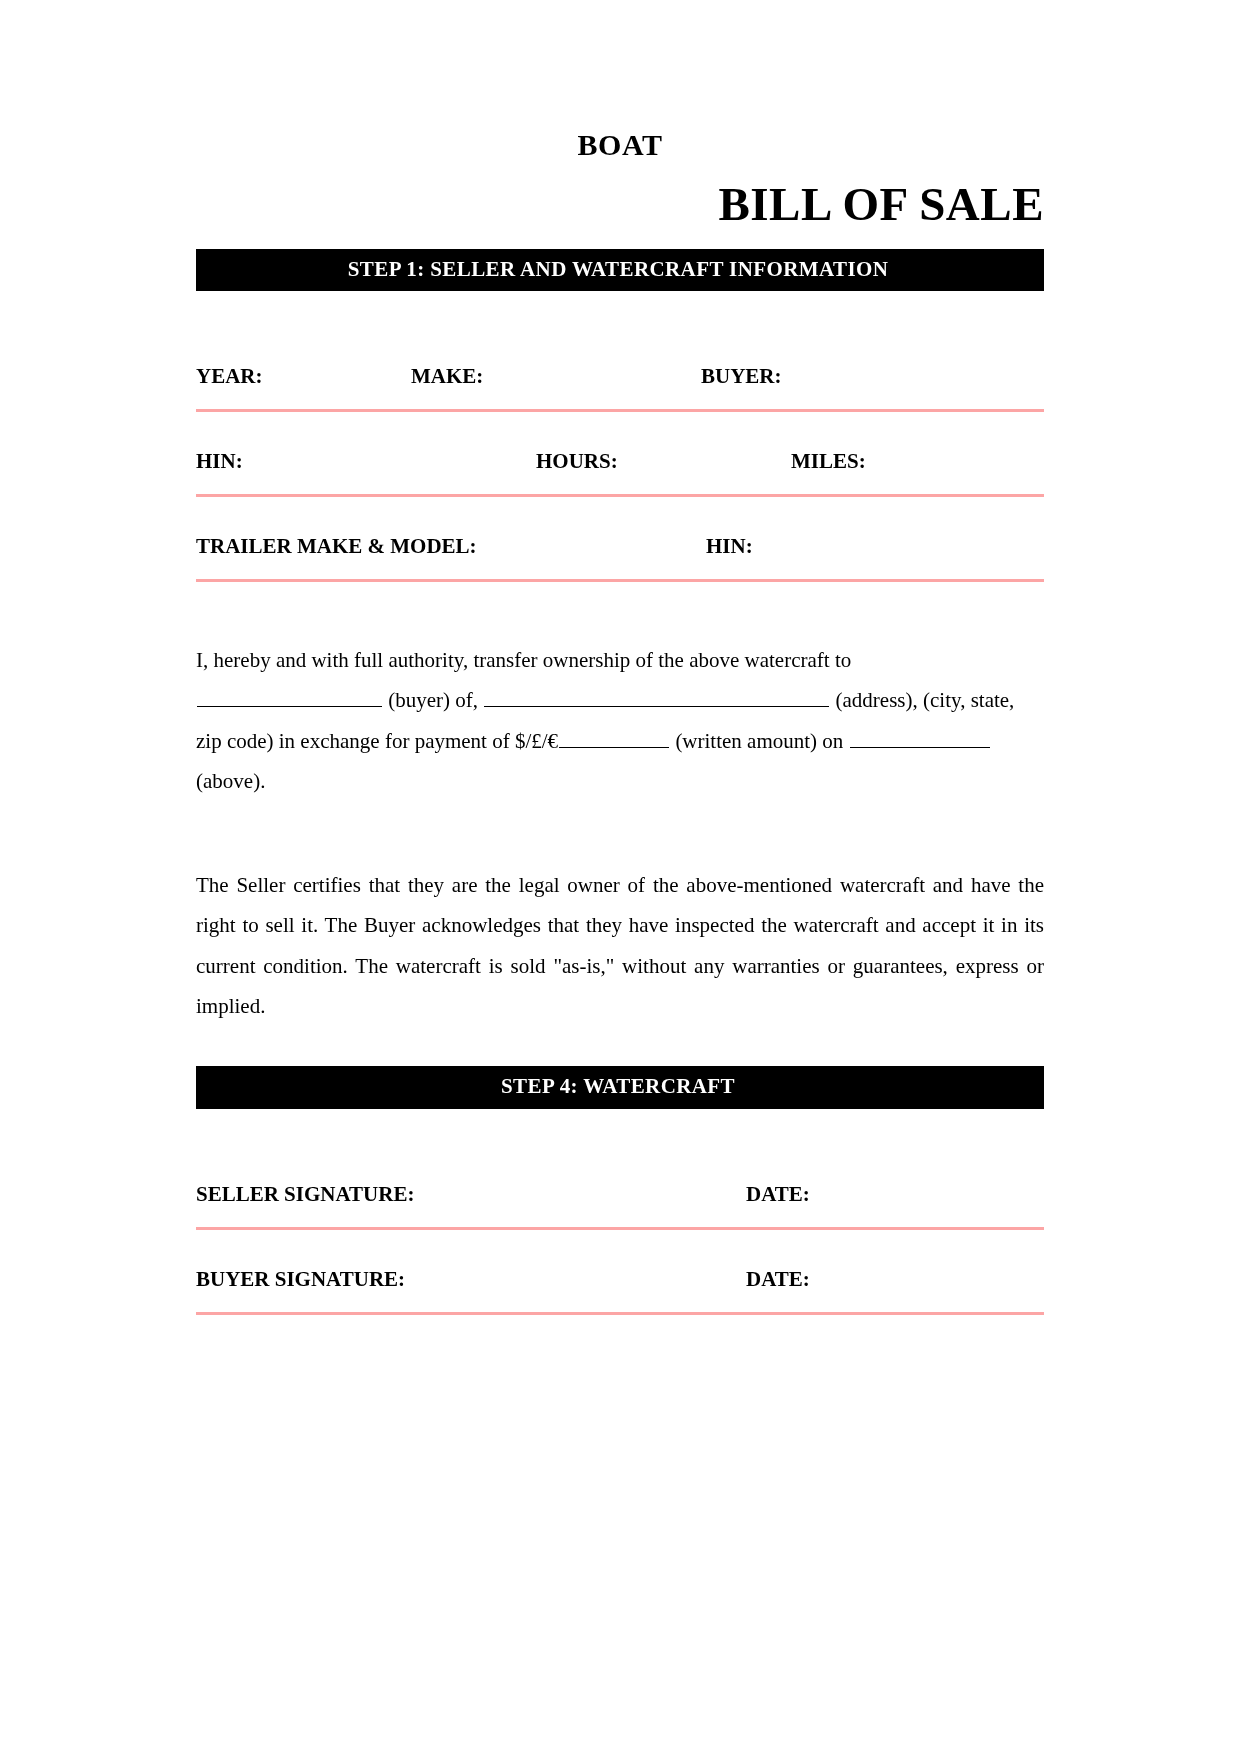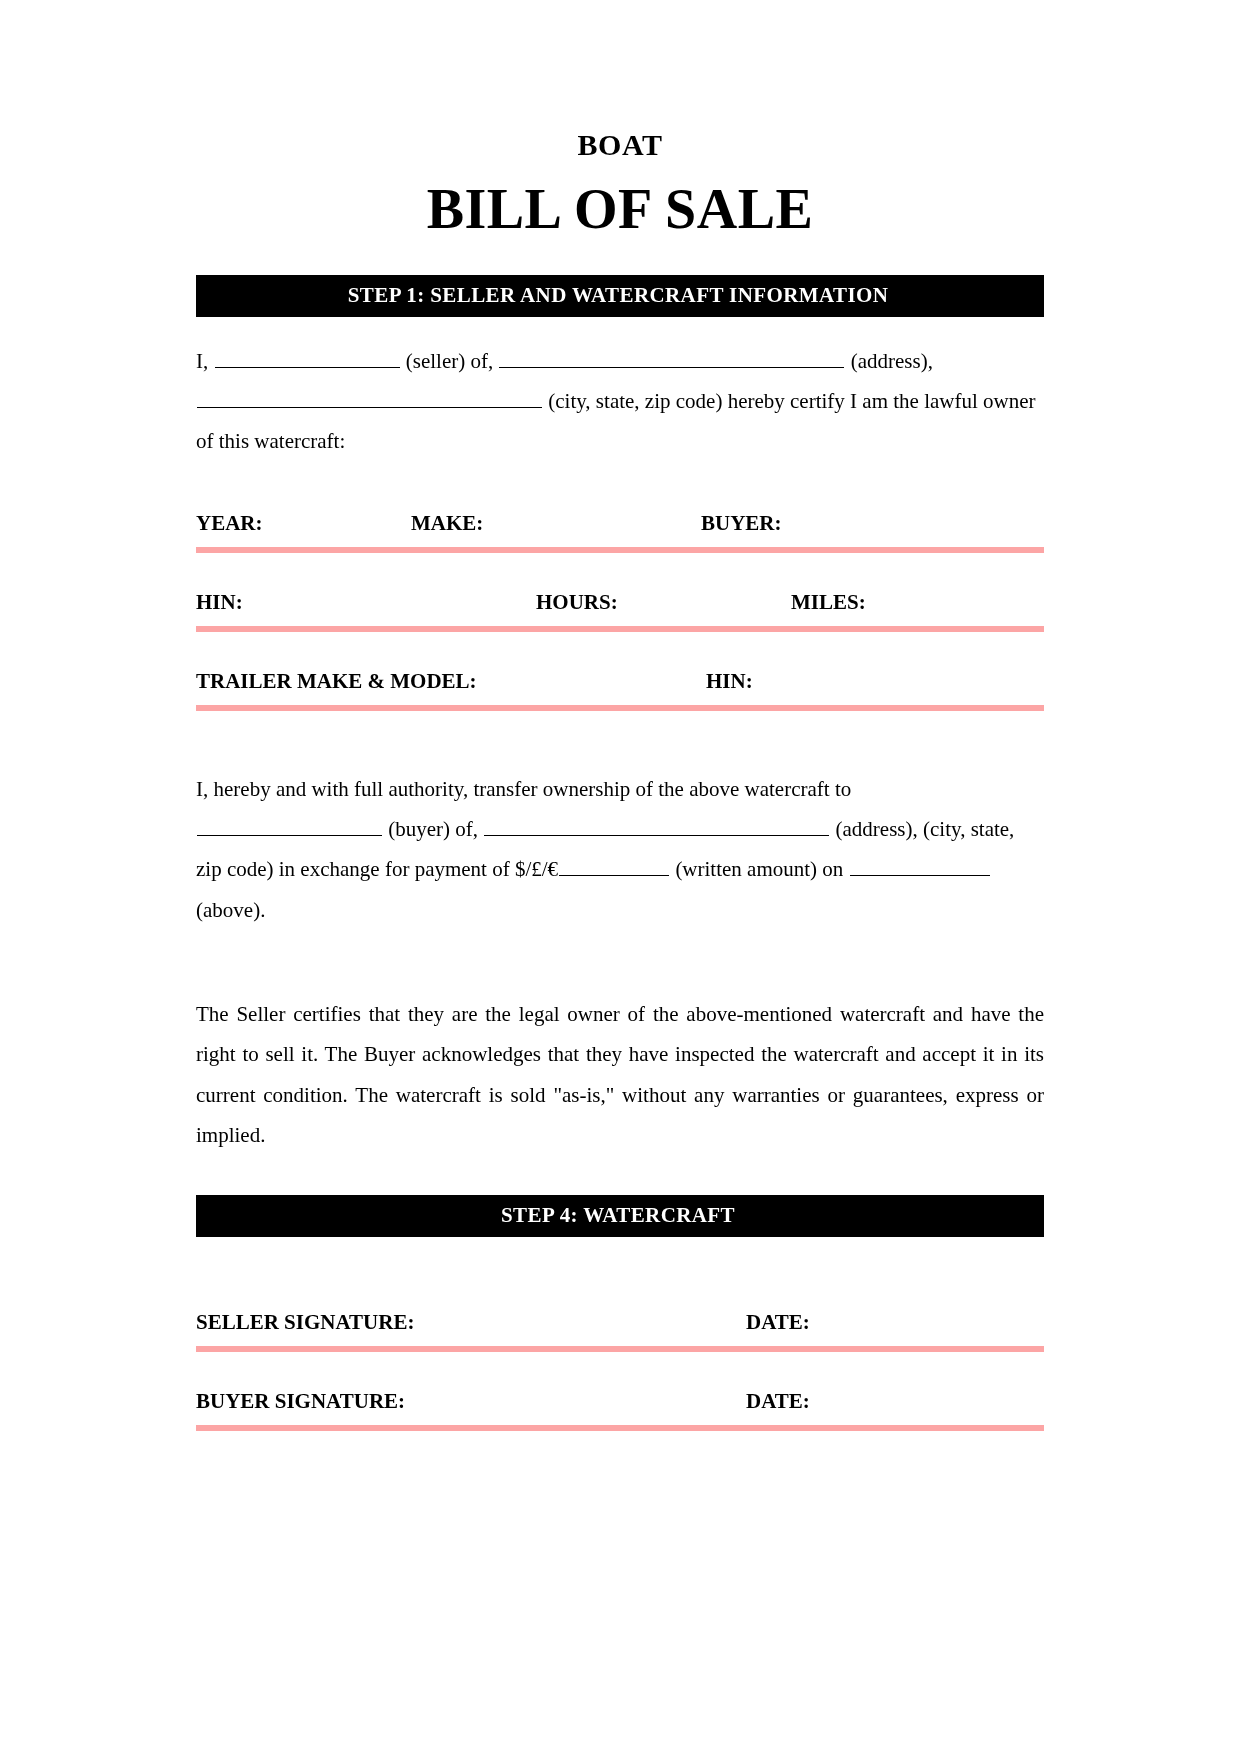--- a/index.html
+++ b/index.html
@@ -31,26 +31,26 @@
   
   .doc-title-small {
     text-align: center;
     font-weight: bold;
     font-size: 30px;
     letter-spacing: 0.5px;
     line-height: 1.1;
     margin: 0 0 18px 0;
   }
   .doc-title-large {
-    text-align: center;
+    text-align: right;
     font-weight: bold;
-    font-size: 56px;
+    font-size: 47px;
     letter-spacing: 0.5px;
     line-height: 1.1;
-    margin: 0 0 34px 0;
+    margin: 0 0 18px 0;
   }
 
   
   .section-bar {
     background: #000000;
     color: #ffffff;
     text-align: center;
     font-weight: bold;
     font-size: 21px;
     letter-spacing: 0.4px;
@@ -75,24 +75,24 @@
   }
   .b-sm   { width: 110px; }
   .b-md   { width: 185px; }
   .b-lg   { width: 345px; }
   .b-date { width: 140px; }
 
   
   .field-row {
     display: flex;
     align-items: flex-end;
-    border-bottom: 6px solid #fca5a5;
+    border-bottom: 3px solid #fca5a5;
     font-weight: bold;
     font-size: 21px;
-    padding-bottom: 11px;
+    padding-bottom: 20px;
     min-height: 46px;
   }
   .field-cell { white-space: nowrap; }
   .spacer-16 { height: 16px; }
   .spacer-24 { height: 24px; }
   .spacer-28 { height: 28px; }
   .spacer-34 { height: 34px; }
   .spacer-40 { height: 40px; }
 </style>
 </head>
@@ -101,32 +101,20 @@
 <div class="page">
   <div class="content">
 
     <div class="doc-title-small">BOAT</div>
     <div class="doc-title-large">BILL OF SALE</div>
 
     <div class="section-bar">STEP 1: SELLER AND WATERCRAFT INFORMATION</div>
 
     <div class="spacer-24"></div>
 
-    <div class="body-block">
-      <span>I,</span>
-      <span class="blank b-md"></span>
-      <span>(seller) of,</span>
-      <span class="blank b-lg"></span>
-      <span>(address),</span>
-      <br>
-      <span class="blank b-lg"></span>
-      <span>(city, state, zip code) hereby certify I am the lawful owner</span>
-      <br>
-      <span>of this watercraft:</span>
-    </div>
 
     <div class="spacer-28"></div>
 
     <div class="field-row">
       <span class="field-cell" style="width:215px">YEAR:</span>
       <span class="field-cell" style="width:290px">MAKE:</span>
       <span class="field-cell">BUYER:</span>
     </div>
 
     <div class="spacer-16"></div>

